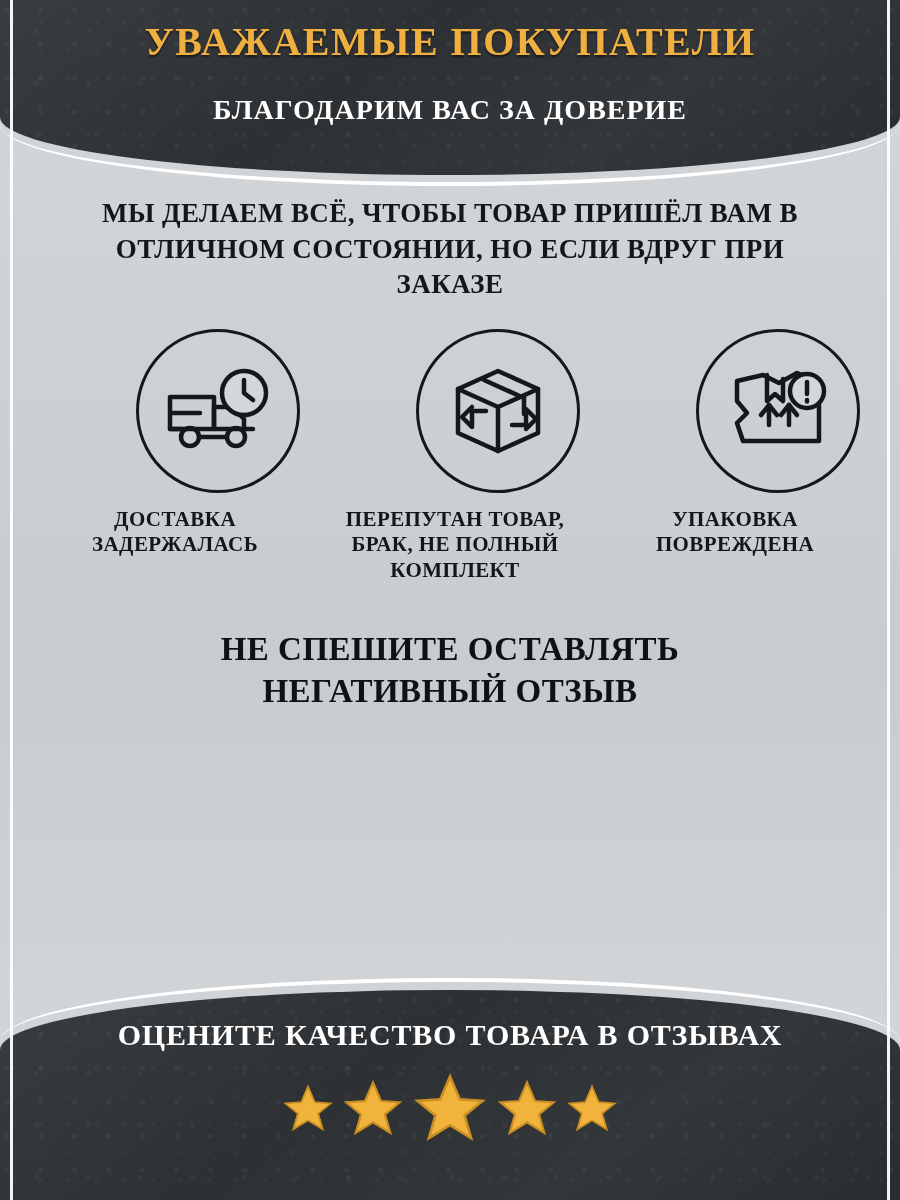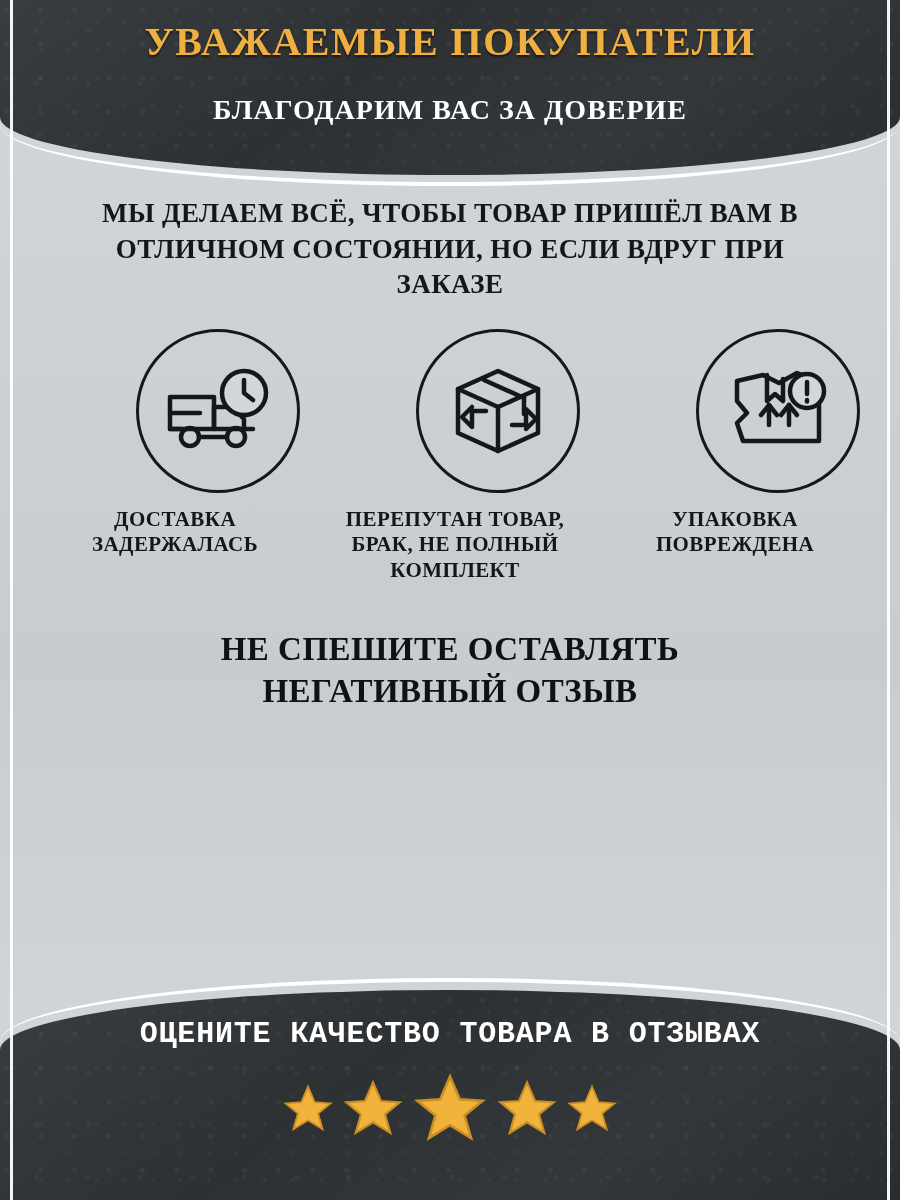--- a/index.html
+++ b/index.html
@@ -201,21 +201,20 @@
     position: absolute;
     bottom: 0; left: 0;
     width: 900px;
     height: 210px;
     z-index: 4;
     display: flex;
     flex-direction: column;
     align-items: center;
     justify-content: flex-start;
     padding-top: 26px;
-    font-family: Liberation Mono, monospace;
   }
 
   .footer-title {
     font-size: 30px;
     font-weight: bold;
     color: #ffffff;
     text-align: center;
     line-height: 1.25;
     letter-spacing: 0.8px;
     max-width: 700px;

